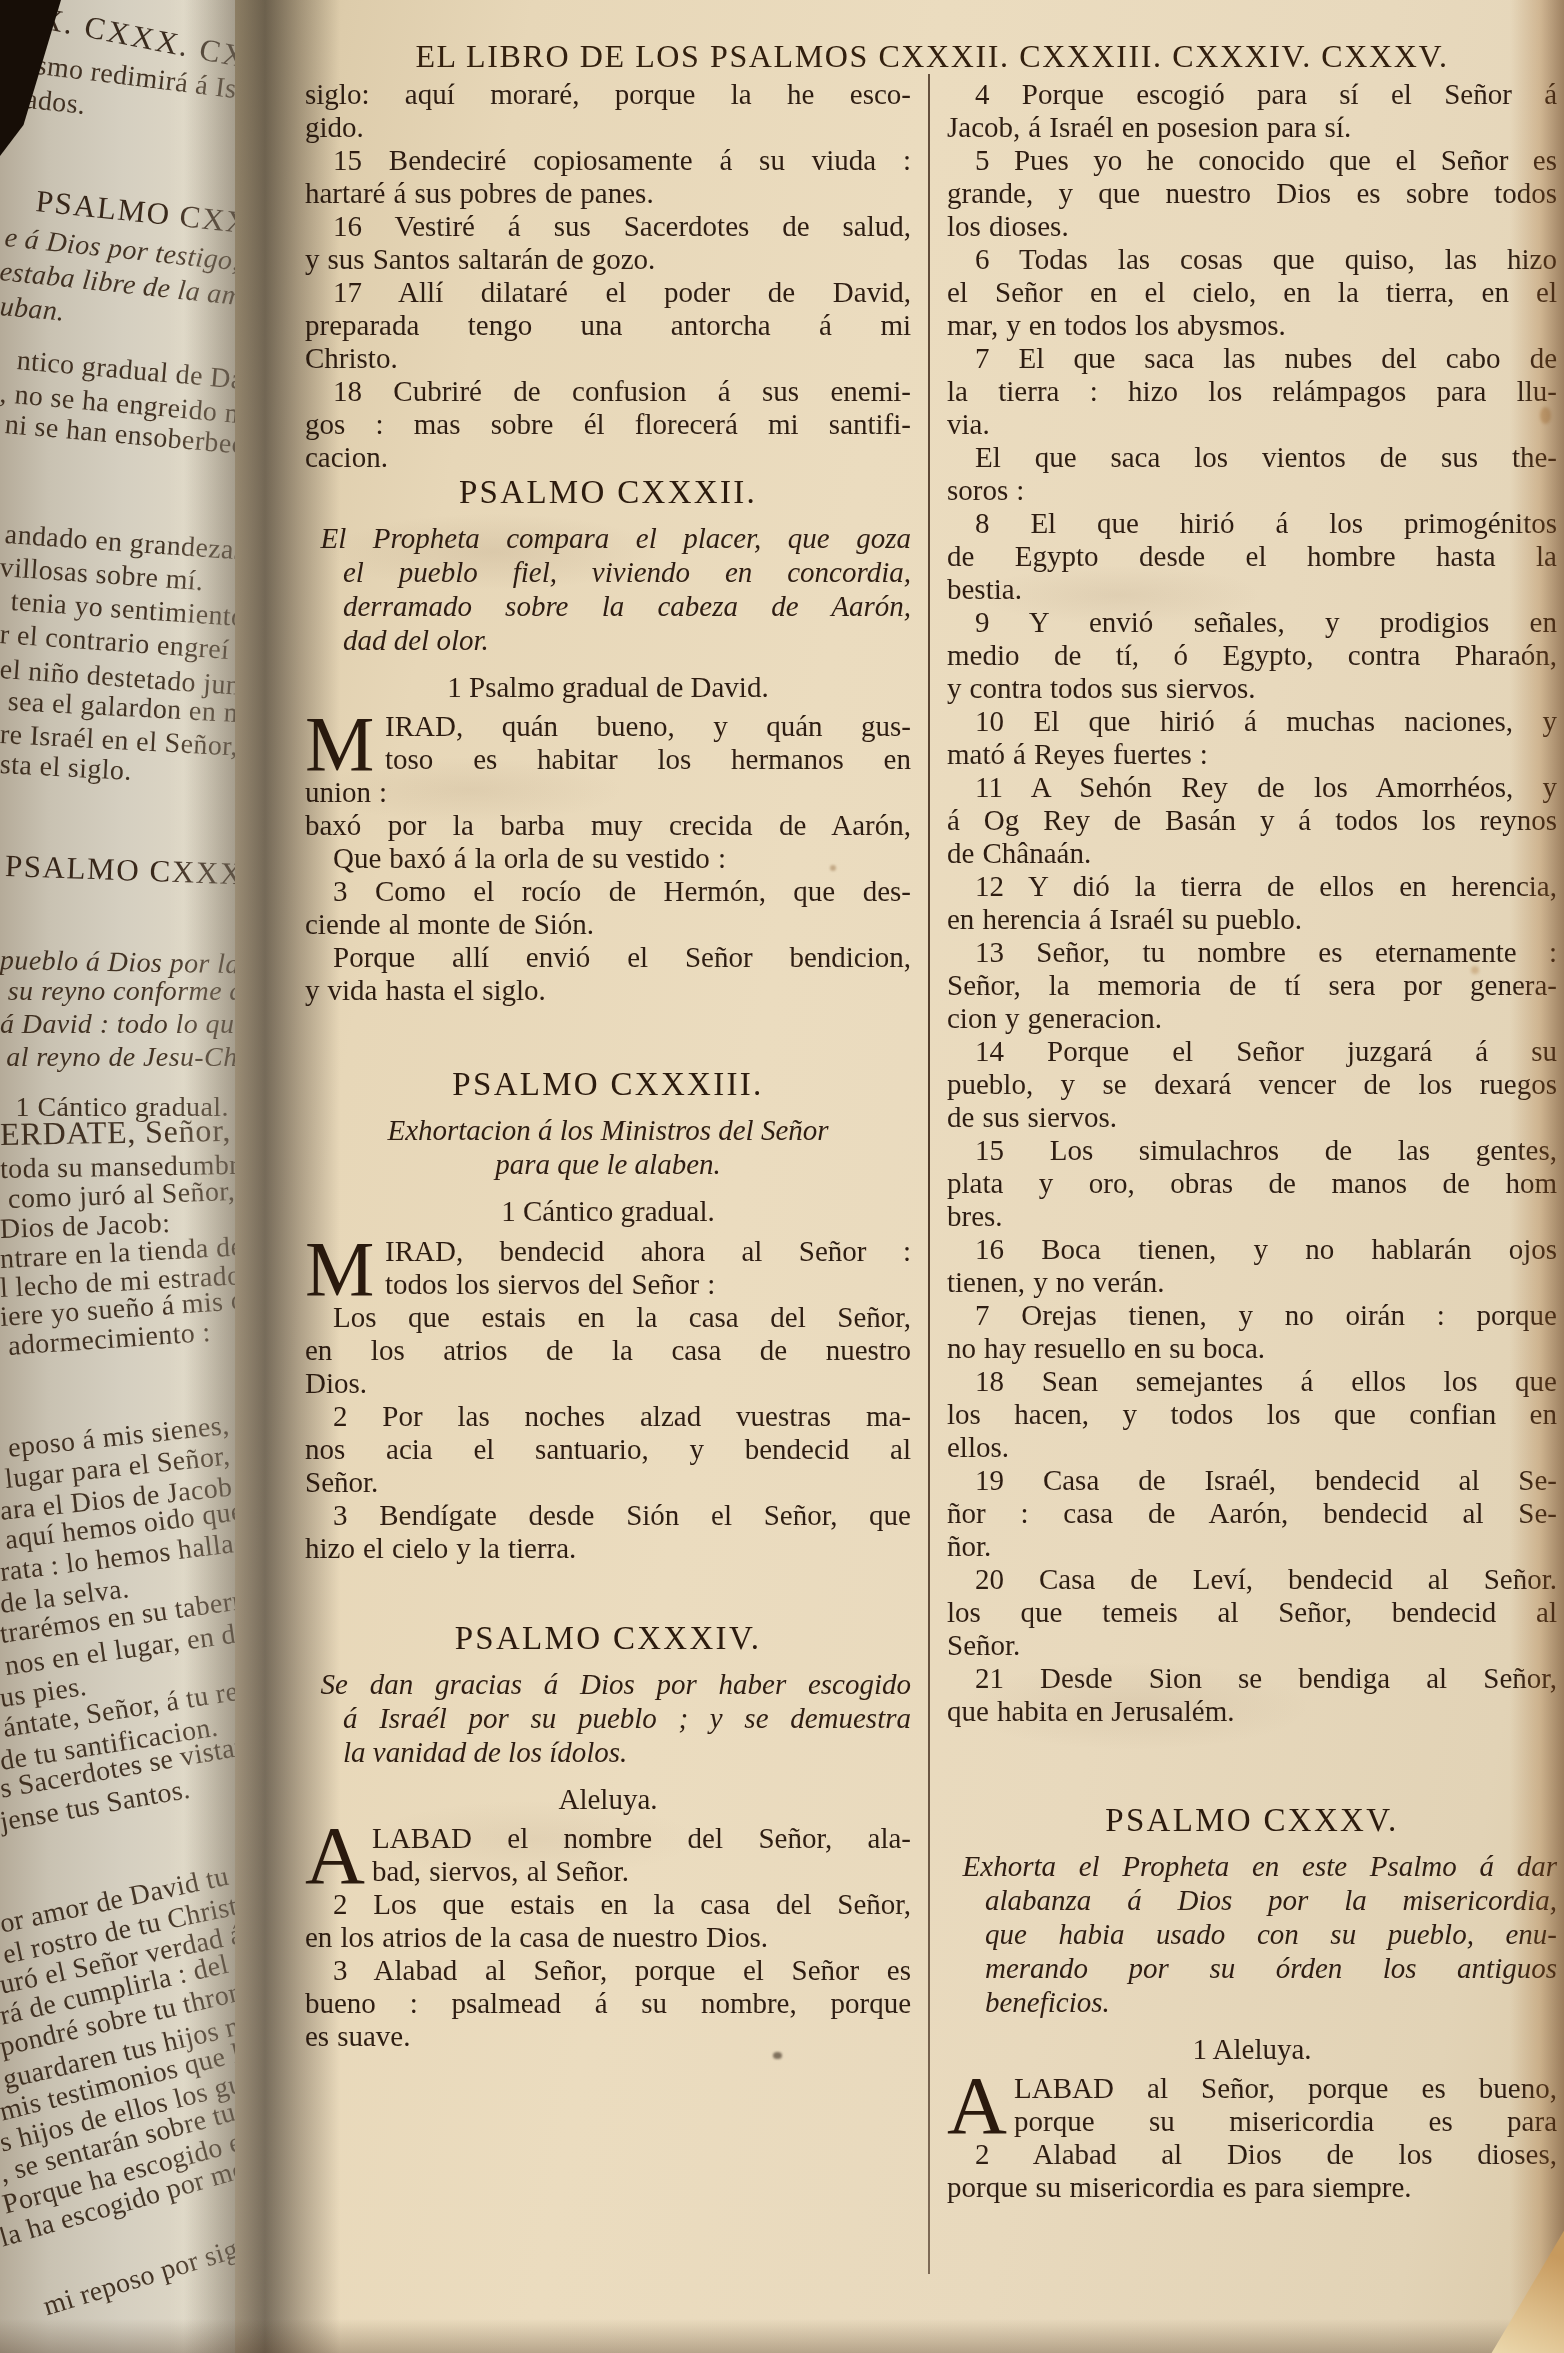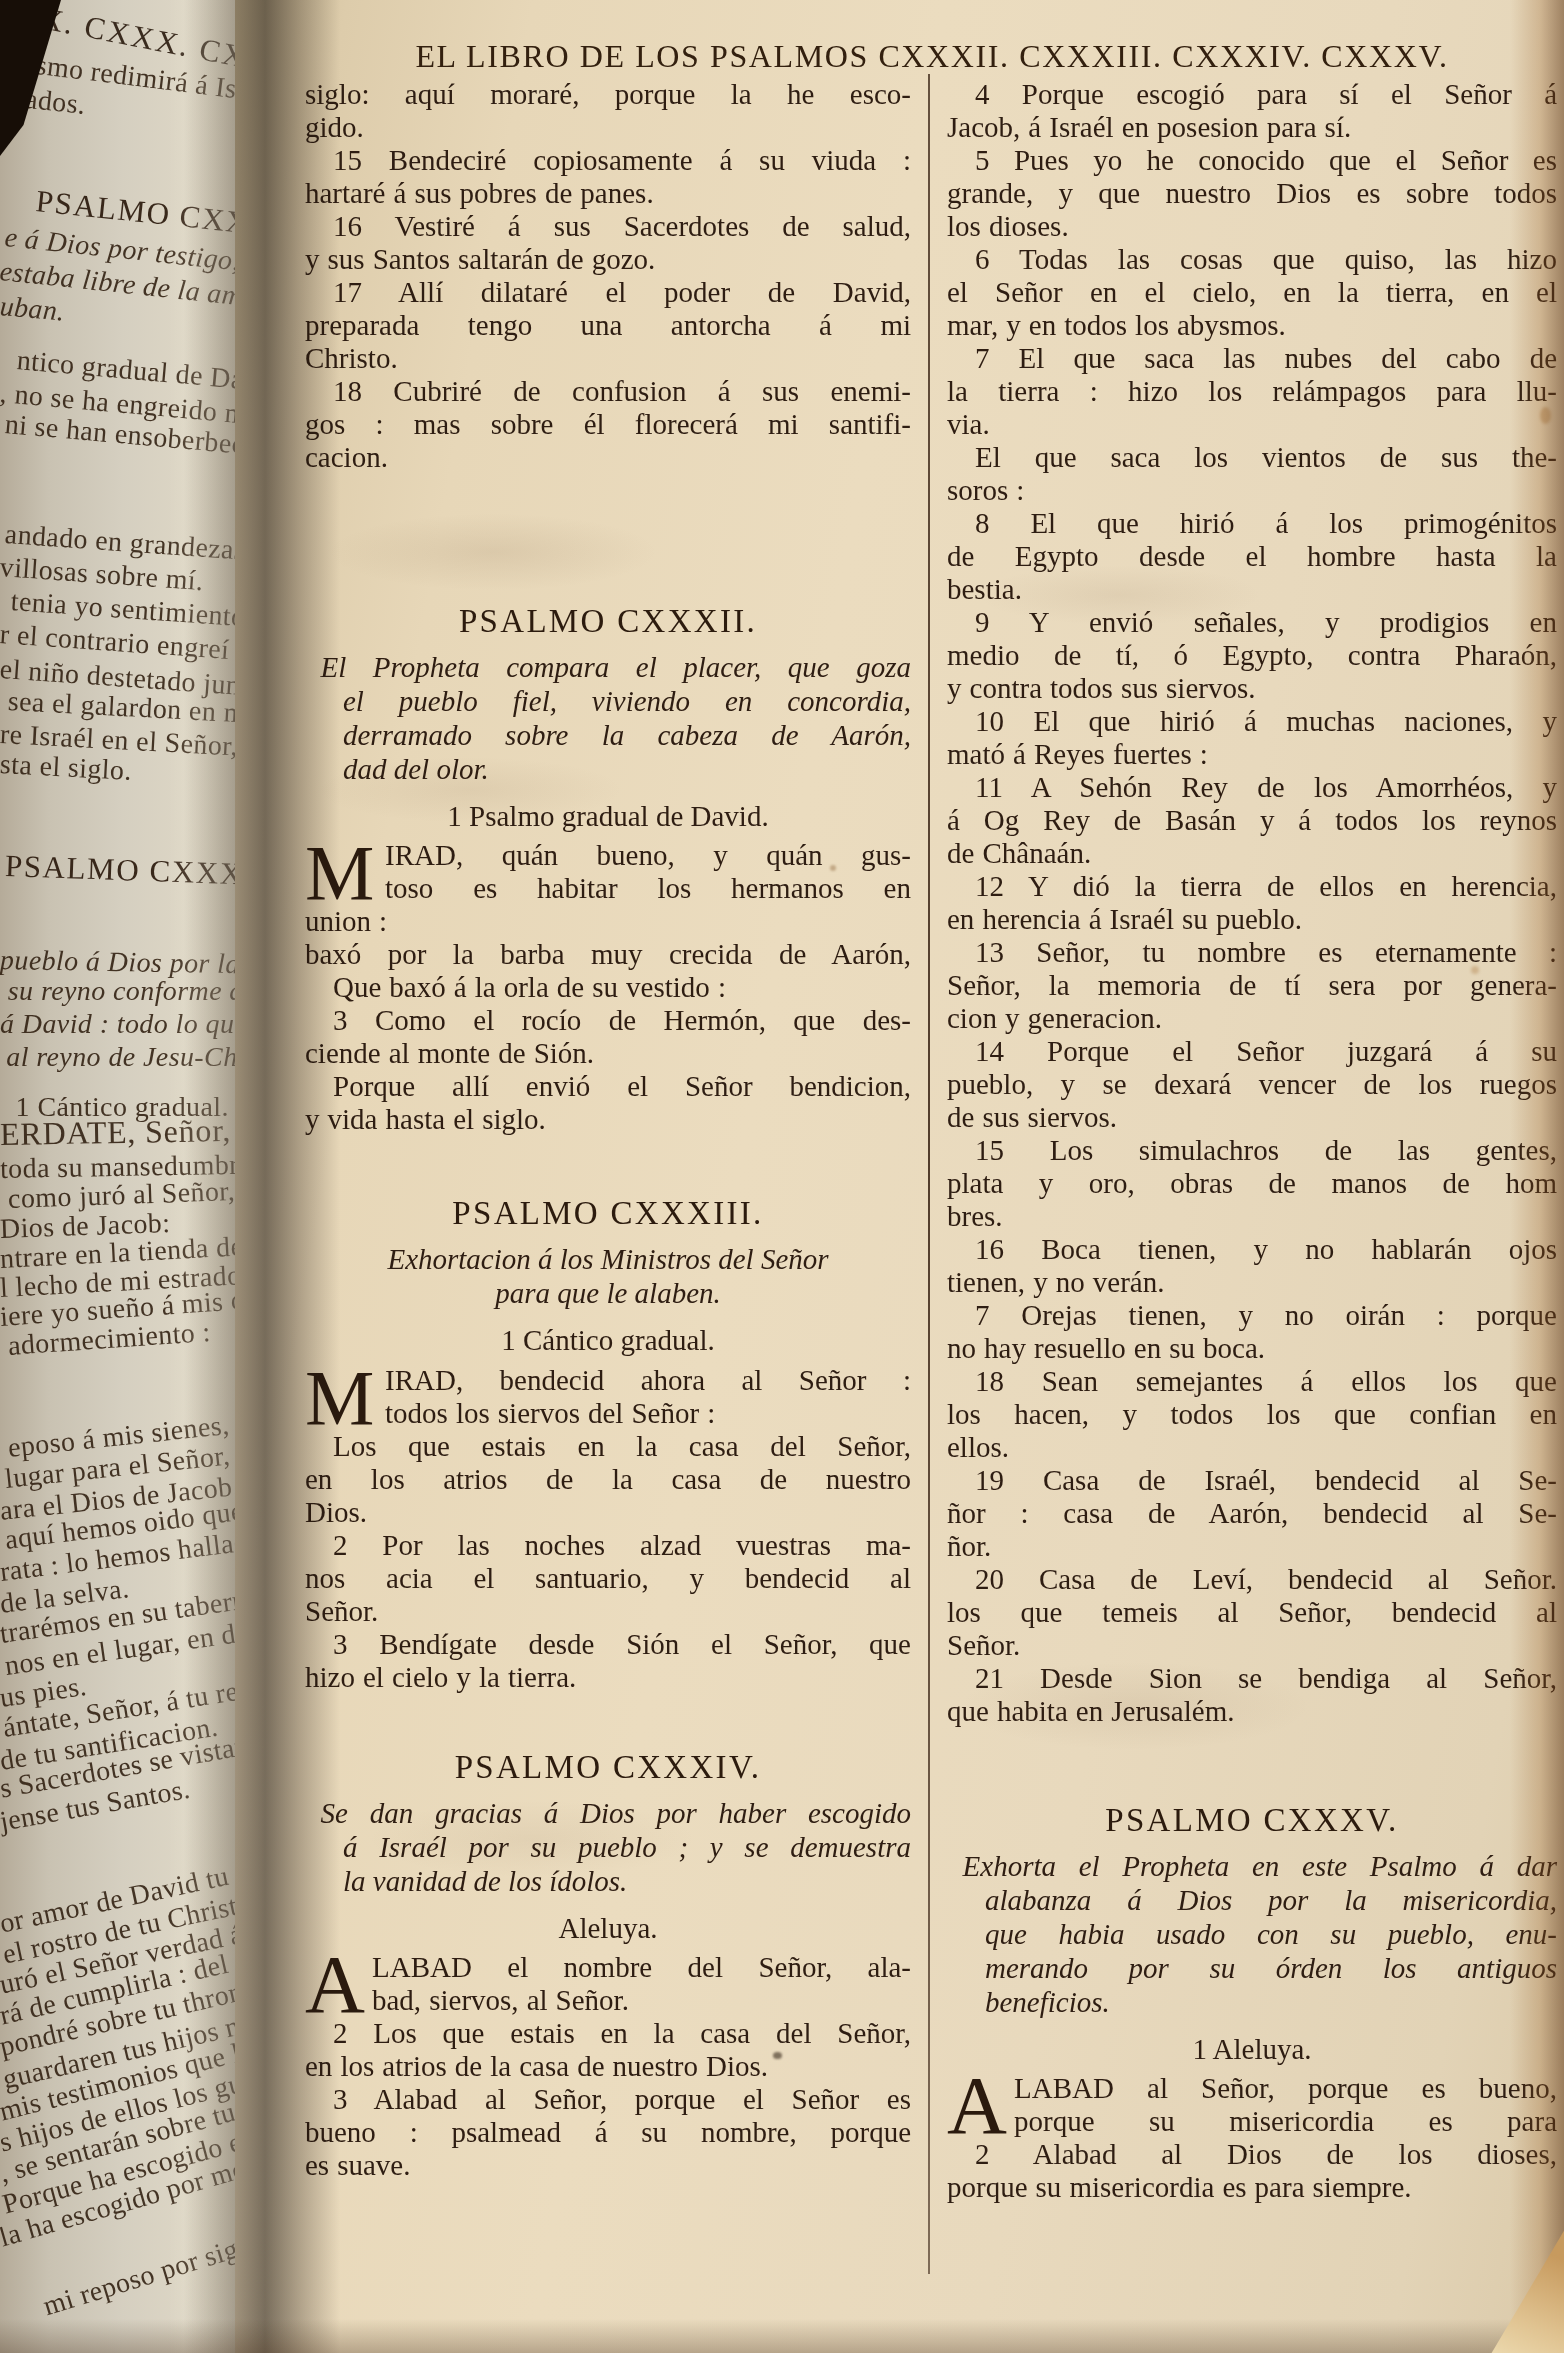--- a/index.html
+++ b/index.html
@@ -191,21 +191,21 @@
         <div class="para">
           <div class="line just ind">17 Allí dilataré el poder de David,</div>
           <div class="line just">preparada tengo una antorcha á mi</div>
           <div class="line">Christo.</div>
         </div>
         <div class="para">
           <div class="line just ind">18 Cubriré de confusion á sus enemi-</div>
           <div class="line just">gos : mas sobre él florecerá mi santifi-</div>
           <div class="line">cacion.</div>
         </div>
-        <div class="psalm-heading" style="margin-top: 129px;">PSALMO CXXXII.</div>
+        <div class="psalm-heading" style="">PSALMO CXXXII.</div>
         <div class="summary">
           <div class="sline sfirst">El Propheta compara el placer, que goza</div>
           <div class="sline">el pueblo fiel, viviendo en concordia,</div>
           <div class="sline">derramado sobre la cabeza de Aarón,</div>
           <div class="sline slast">dad del olor.</div>
         </div>
         <div class="caption">1 Psalmo gradual de David.</div>
         <div class="para dropcap" style="margin-top: 4.7px;">
           <span class="initial im">M</span>
           <div class="line just dcpad-m">IRAD, quán bueno, y quán gus-</div>

